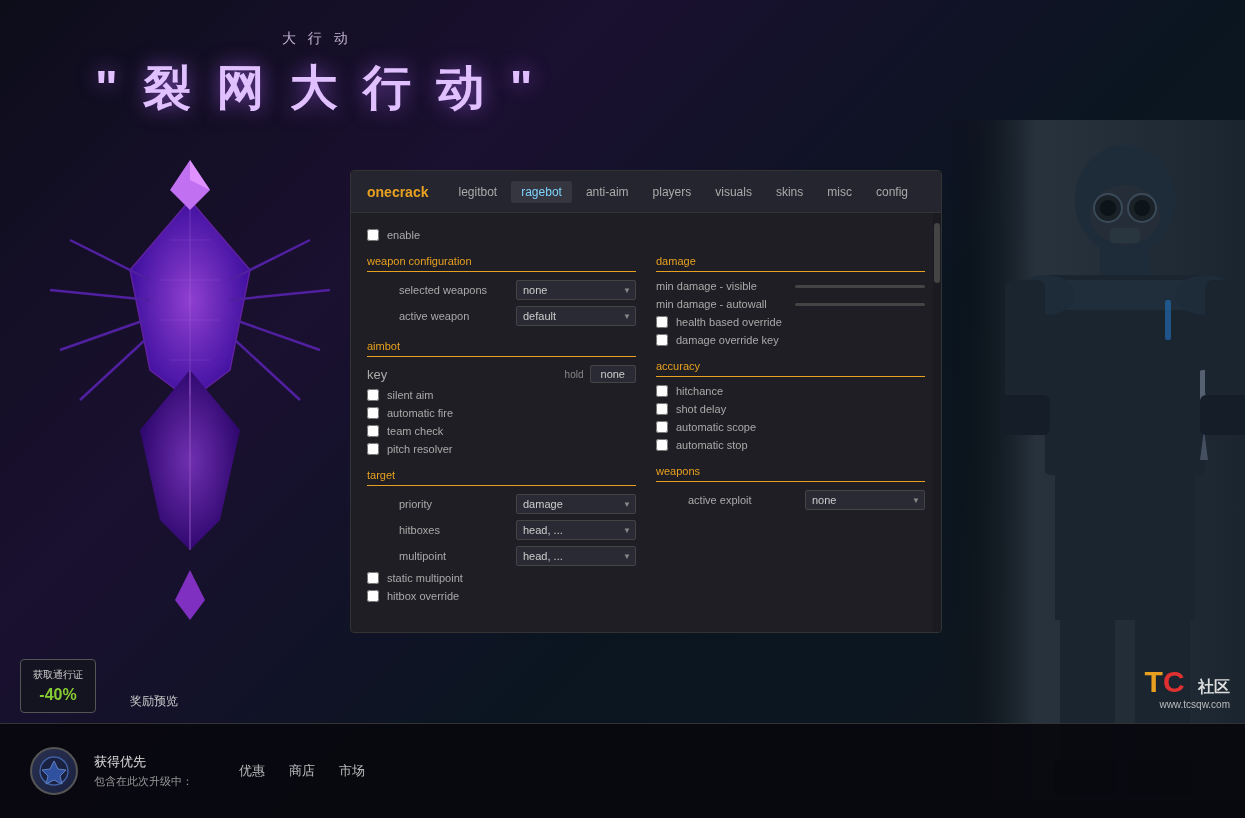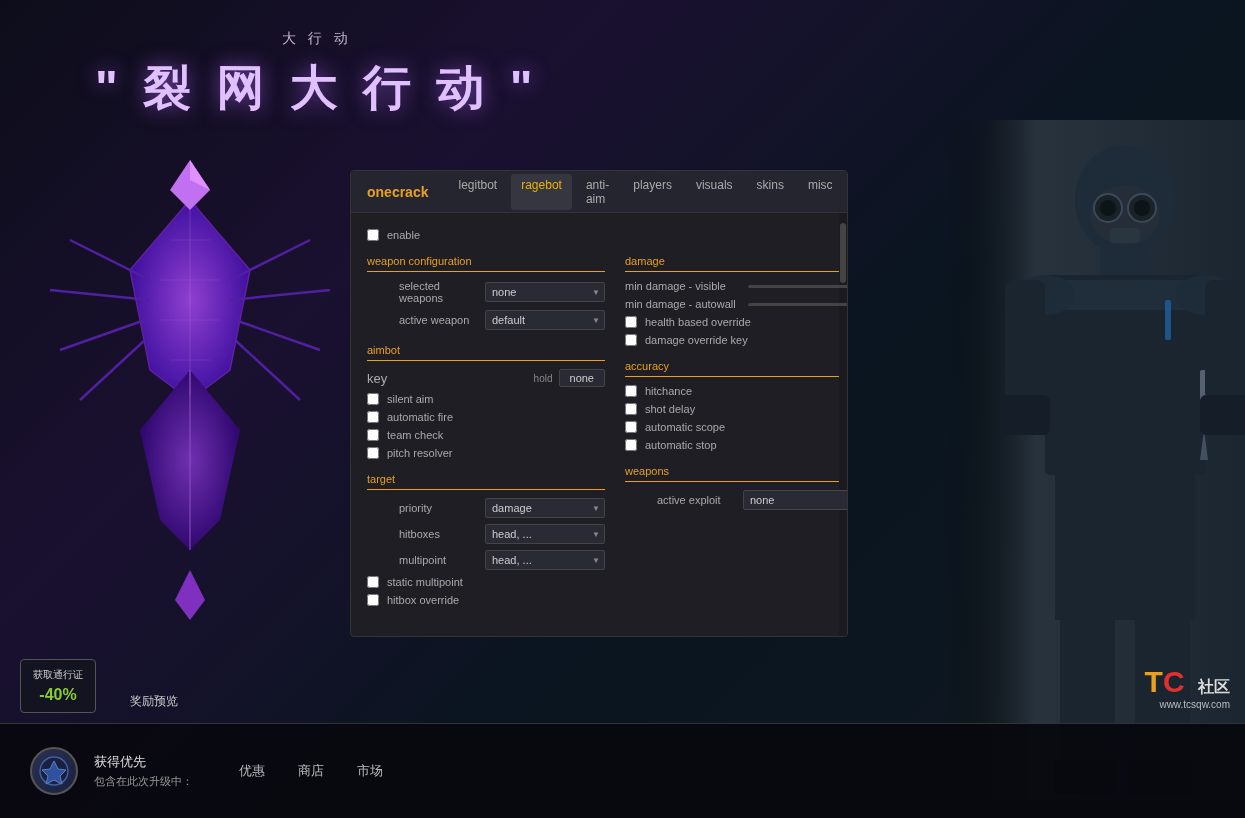--- a/index.html
+++ b/index.html
@@ -64,21 +64,21 @@
       height: 680px;
       z-index: 3;
       background: linear-gradient(to left, rgba(30,40,50,0.8), transparent);
     }
 
     
     .main-panel {
       position: absolute;
       top: 170px;
       left: 350px;
-      width: 498px;
+      width: 592px;
       background: #1e1e24;
       border: 1px solid #333;
       border-radius: 4px;
       z-index: 20;
       max-height: 620px;
       overflow: hidden;
     }
 
     
     .nav-bar {
@@ -104,21 +104,21 @@
       font-size: 12px;
       padding: 4px 10px;
       cursor: pointer;
       border-radius: 3px;
     }
     .nav-tab:hover, .nav-tab.active {
       color: #fff;
       background: rgba(255,255,255,0.08);
     }
     .nav-tab.active {
-      color: #eab308;
+      color: #7dd3fc;
     }
 
     
     .scroll-track {
       position: absolute;
       right: 0;
       top: 42px;
       bottom: 0;
       width: 8px;
       background: #1a1a20;
@@ -335,21 +335,21 @@
       color: #ddd;
       font-size: 13px;
       margin-bottom: 3px;
     }
     .bottom-desc-text {
       color: #999;
       font-size: 11px;
     }
     .bottom-nav-items {
       display: flex;
-      gap: 33px;
+      gap: 24px;
       margin-left: 30px;
     }
     .bottom-nav-link {
       color: #bbb;
       font-size: 13px;
       cursor: pointer;
     }
   </style>
 </head>
 <body>

